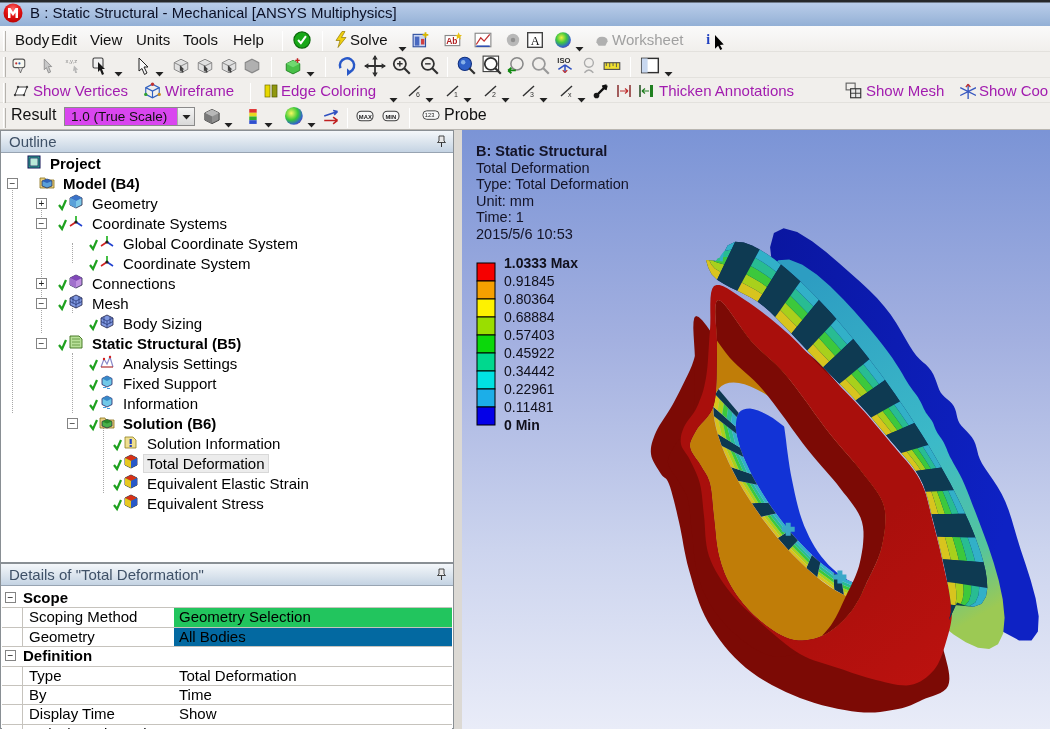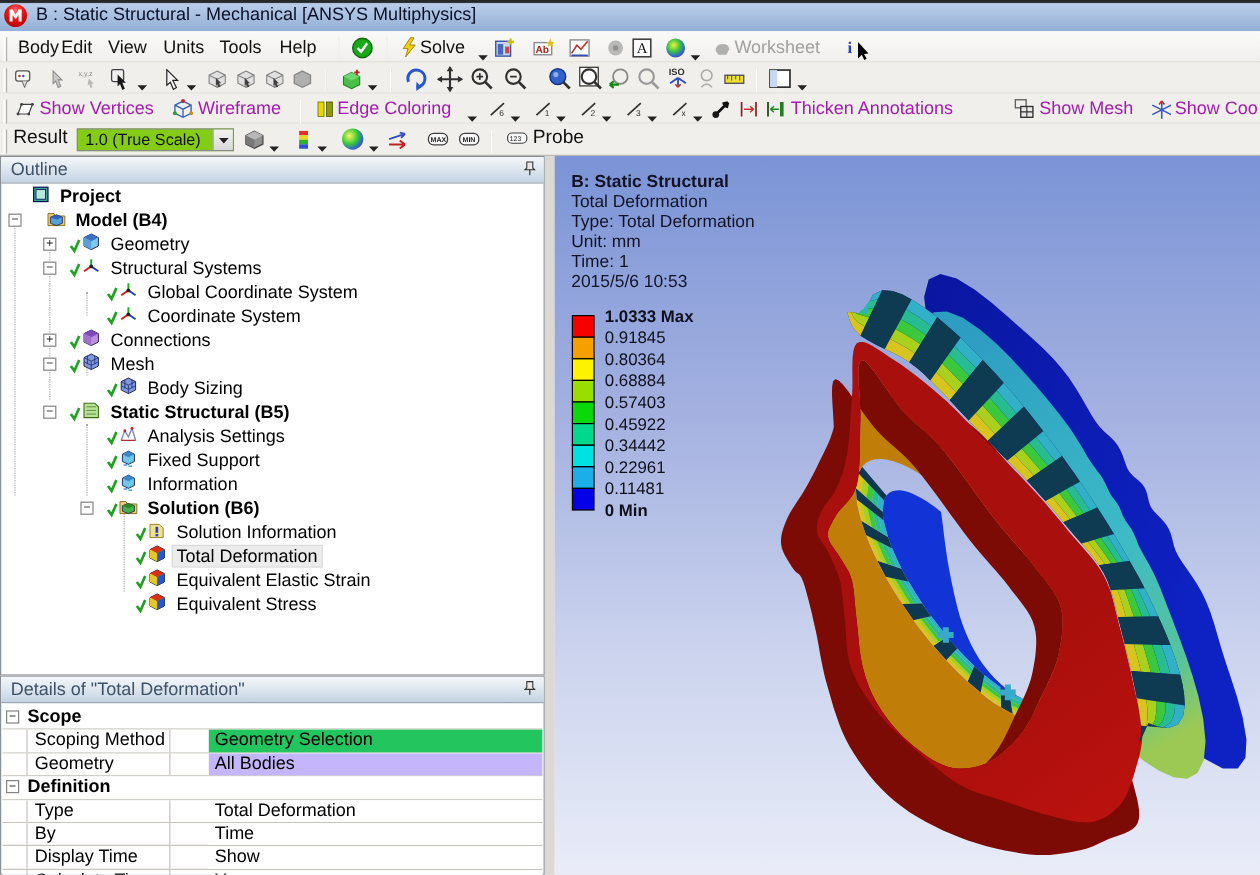--- a/index.html
+++ b/index.html
@@ -17,21 +17,21 @@
   background:#f1efec; border-bottom:1px solid #e3e1dd; }
 #tb3 { position:absolute; left:0; top:103px; width:1050px; height:27px;
   background:#f1efec; border-bottom:1px solid #b9b6b1; }
 .mlab { position:absolute; font-size:15px; color:#111; }
 .mlab.grey { color:#a0a0a0; }
 .tlab { position:absolute; font-size:15px; color:#a21caf; }
 .rlab { position:absolute; font-size:16px; color:#111; }
 .ic { position:absolute; }
 .sep { position:absolute; width:1px; background:#c9c6c1; border-right:1px solid #fff; }
 .hdl { position:absolute; width:3px; border-left:1px solid #fff; border-right:1px solid #b5b2ad; }
-.combo { position:absolute; background:#84cc16; border:1px solid #8a8a8a; font-size:13.5px; color:#111; }
+.combo { position:absolute; background:#d946ef; border:1px solid #8a8a8a; font-size:13.5px; color:#111; }
 .combo span { position:absolute; left:6px; top:1px; }
 .cbtn { position:absolute; right:0; top:0; width:17px; height:17px;
   background:linear-gradient(180deg,#f4f4f4,#d8d8d8); border-left:1px solid #aaa; }
 .cbtn svg { position:absolute; left:4px; top:6px; }
 #outline { position:absolute; left:0; top:130px; width:454px; height:433px;
   background:#fff; border:1px solid #898f94; }
 #outline .phead, #details .phead { position:absolute; left:0; top:0; width:100%; height:22px;
   background:linear-gradient(180deg,#f4f7fa 0,#d8e2ec 60%,#c4d3e3 100%);
   border-bottom:1px solid #98a4b2; color:#3f5167; font-size:15px; }
 .phead .ptxt { position:absolute; left:8px; top:2px; }
@@ -46,21 +46,21 @@
 .vguide { position:absolute; width:0; border-left:1px dotted #a8a8a8; }
 #details { position:absolute; left:0; top:563px; width:454px; height:166px;
   background:#fff; border:1px solid #898f94; }
 .dcat { position:absolute; left:1px; width:450px; height:19.4px; background:#fff;
   border-bottom:1px solid #c6c3bd; font-size:15px; color:#000; }
 .dcat b { position:absolute; left:21px; top:0px; }
 .pm2 { position:absolute; left:3px; top:3px; width:11px; height:11px; background:#fff;
   border:1px solid #848484; font-size:10px; line-height:9px; text-align:center; }
 .drow { position:absolute; left:1px; width:450px; height:19.4px; background:#fff;
   border-bottom:1px solid #c6c3bd; font-size:15px; }
-.dlab { position:absolute; left:20px; top:0; width:120px; height:100%; padding:0px 0 0 6px;
+.dlab { position:absolute; left:20px; top:0; width:159px; height:100%; padding:0px 0 0 6px;
   border-left:1px solid #c6c3bd; border-right:1px solid #c6c3bd; }
 .dval { position:absolute; left:172px; top:0; right:0; height:100%; padding:0px 0 0 5px; }
 #splitter { position:absolute; left:454px; top:130px; width:8px; height:599px; background:#dcd9d4; }
 #viewport { position:absolute; left:462px; top:130px; width:588px; height:599px; }
 </style></head><body>
 <div id="page">
 <div id="titlebar">
       <span class="ticon"><svg width="20" height="20" viewBox="0 0 20 20">
           <defs>
             <radialGradient id="tg" cx="0.5" cy="0.3" r="0.8">
@@ -443,21 +443,21 @@
 <div class="pm" style="left:35px;top:87px">−</div>
 <span class="ti" style="left:56px;top:86px"><svg width="16" height="16" viewBox="0 0 16 16">
             <path d="M2 8 L5 12 L9 3" stroke="#1fa11f" stroke-width="2.2" fill="none"></path>
           </svg></span>
 <span class="ti" style="left:67px;top:83px"><svg width="16" height="16" viewBox="0 0 16 16">
             <path d="M8 8 L8 2" stroke="#18b018" stroke-width="1.6"></path>
             <path d="M8 8 L2 12" stroke="#d02020" stroke-width="1.6"></path>
             <path d="M8 8 L14 12" stroke="#2040d0" stroke-width="1.6"></path>
             <circle cx="8" cy="8" r="1.6" fill="#222"></circle>
           </svg></span>
-<div class="tl" style="left:91px;top:84px">Structural Systems</div>
+<div class="tl" style="left:91px;top:84px">Coordinate Systems</div>
 <span class="ti" style="left:87px;top:106px"><svg width="16" height="16" viewBox="0 0 16 16">
             <path d="M2 8 L5 12 L9 3" stroke="#1fa11f" stroke-width="2.2" fill="none"></path>
           </svg></span>
 <span class="ti" style="left:98px;top:103px"><svg width="16" height="16" viewBox="0 0 16 16">
             <path d="M8 8 L8 2" stroke="#18b018" stroke-width="1.6"></path>
             <path d="M8 8 L2 12" stroke="#d02020" stroke-width="1.6"></path>
             <path d="M8 8 L14 12" stroke="#2040d0" stroke-width="1.6"></path>
             <circle cx="8" cy="8" r="1.6" fill="#222"></circle>
           </svg></span>
 <div class="tl" style="left:122px;top:104px">Global Coordinate System</div>
@@ -597,21 +597,21 @@
       <div class="dcat" style="top:25.0px">
 <div class="pm2">−</div>
         <b>Scope</b>
       </div>
 <div class="drow" style="top:44.4px">
         <div class="dlab">Scoping Method</div>
         <div class="dval" style="background:#22c55e">Geometry Selection</div>
       </div>
 <div class="drow" style="top:63.8px">
         <div class="dlab">Geometry</div>
-        <div class="dval" style="background:#c4b5fd">All Bodies</div>
+        <div class="dval" style="background:#0369a1">All Bodies</div>
       </div>
 <div class="dcat" style="top:83.2px">
 <div class="pm2">−</div>
         <b>Definition</b>
       </div>
 <div class="drow" style="top:102.6px">
         <div class="dlab">Type</div>
         <div class="dval" style="background:#fff">Total Deformation</div>
       </div>
 <div class="drow" style="top:122.0px">

